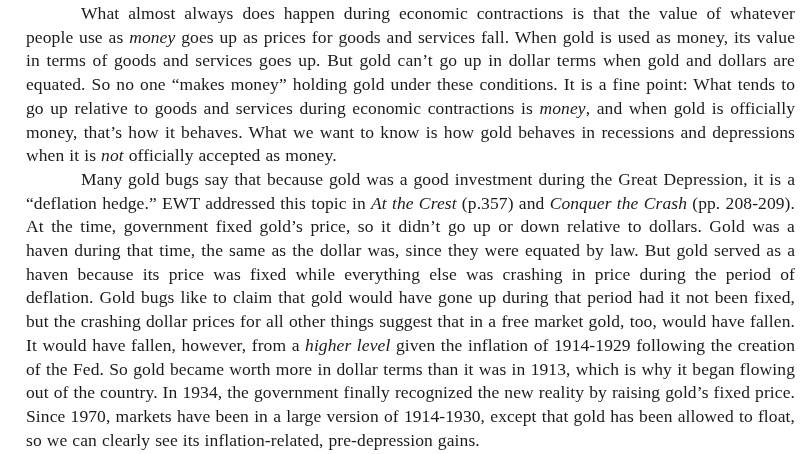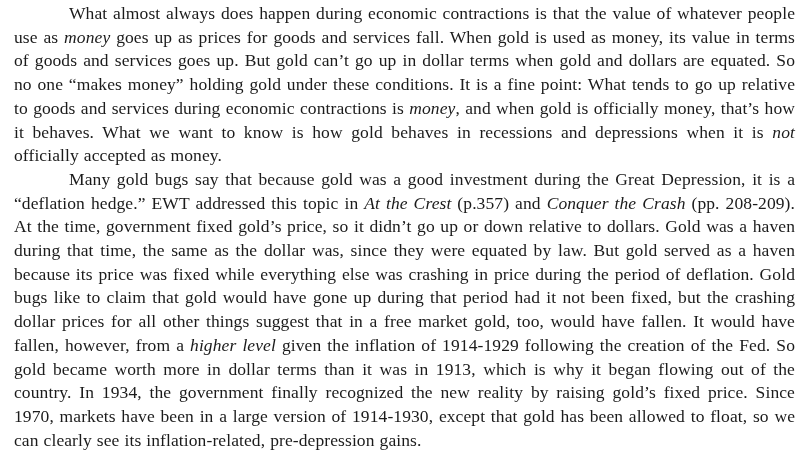--- a/index.html
+++ b/index.html
@@ -9,21 +9,21 @@
   }
   body {
     width: 803px;
     height: 454px;
     overflow: hidden;
   }
   .page {
     box-sizing: border-box;
     width: 803px;
     height: 454px;
-    padding: 2px 8px 0 14px;
+    padding: 2px 8px 0 26px;
     background: #ffffff;
   }
   .para {
     margin: 0;
     font-family: "Liberation Serif", serif;
     font-size: 17.5px;
     line-height: 23.7px;
     color: #1b1b1b;
     text-align: justify;
     text-indent: 55px;

